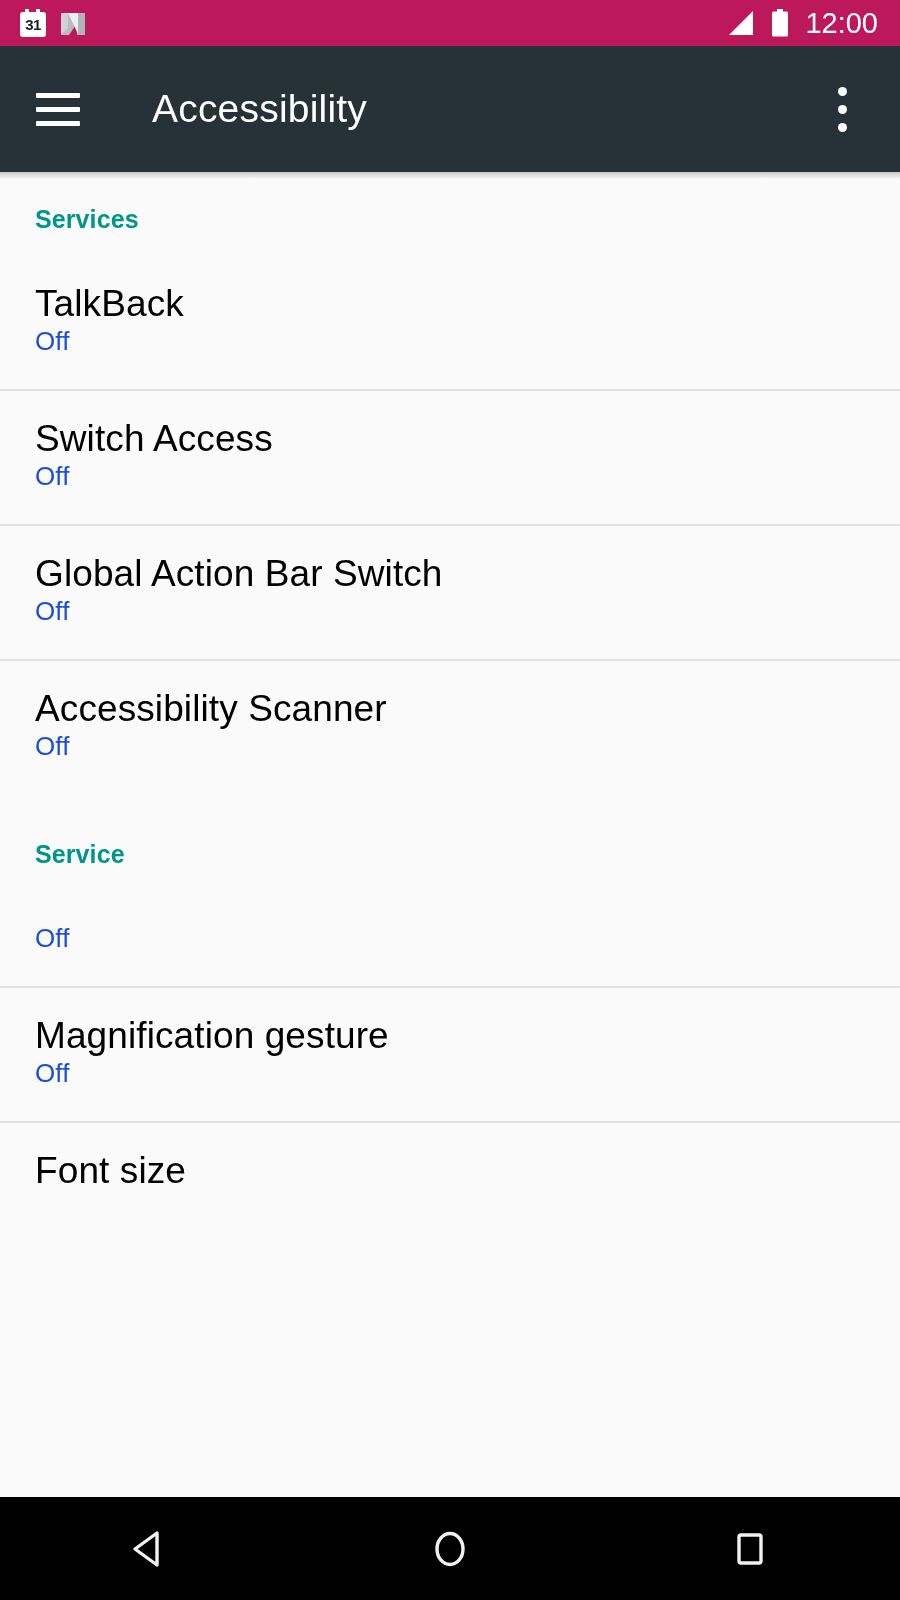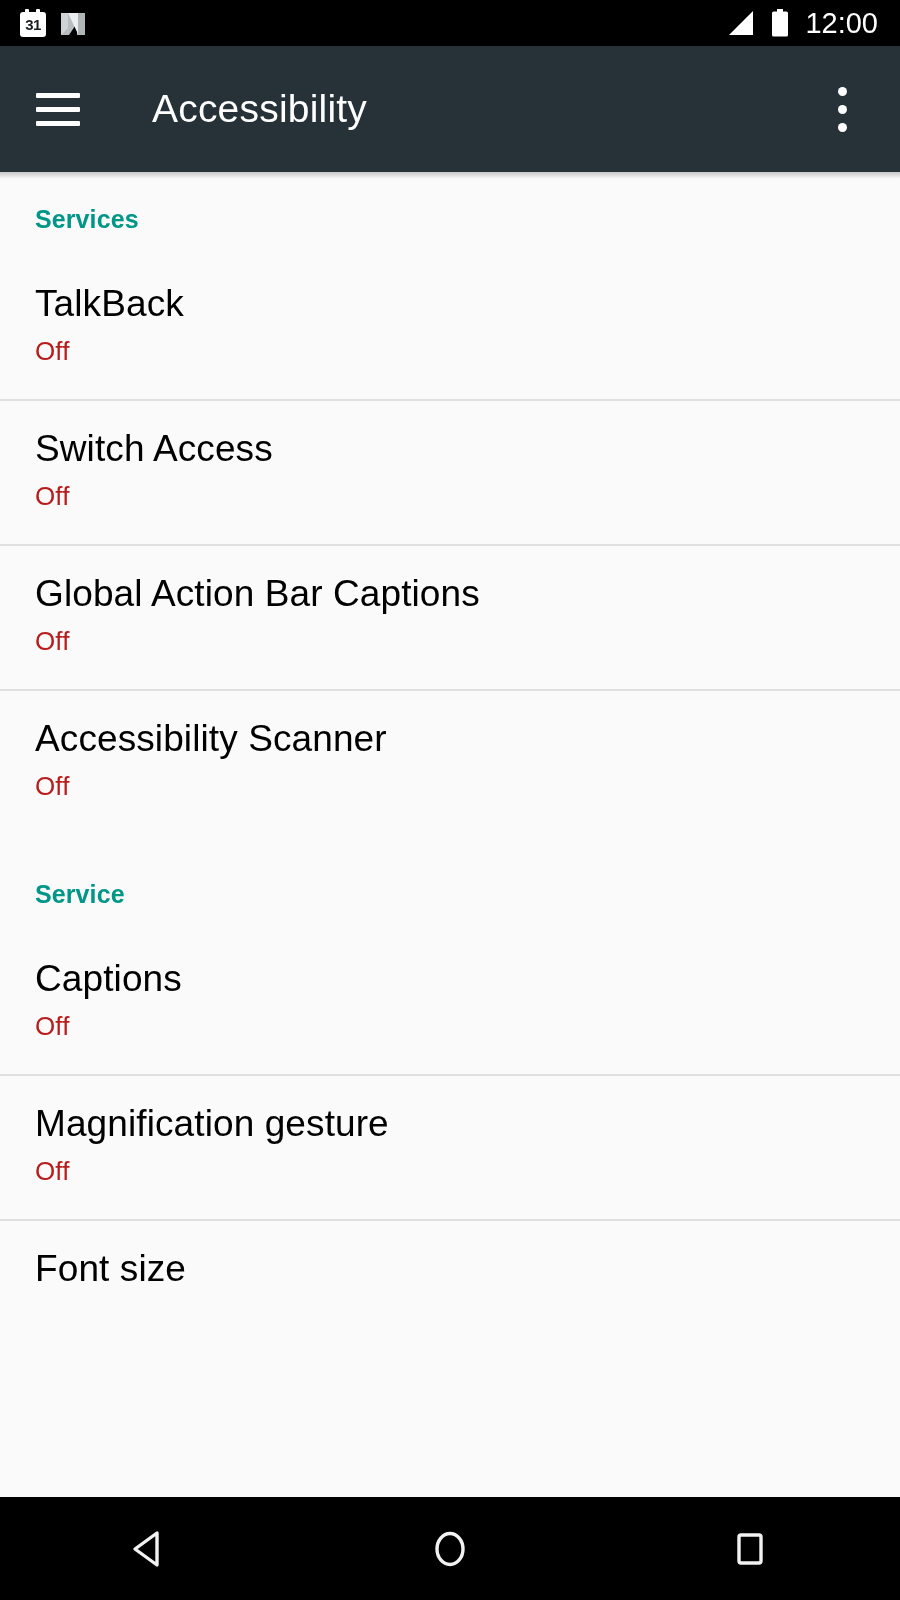--- a/index.html
+++ b/index.html
@@ -23,21 +23,21 @@
     overflow: hidden;
     background: #fafafa;
   }
 
   
   #status-bar {
     position: absolute;
     left: 0; top: 0;
     width: 900px;
     height: 46px;
-    background: #000000;
+    background: #be185d;
     display: flex;
     align-items: center;
     z-index: 30;
   }
   .sb-left {
     display: flex;
     align-items: center;
     margin-left: 20px;
     gap: 14px;
   }
@@ -185,24 +185,24 @@
     padding: 29px 35px 31px 35px;
     cursor: pointer;
   }
   .pref-title {
     color: #000000;
     font-size: 37px;
     line-height: 38px;
     letter-spacing: 0.1px;
   }
   .pref-summary {
-    color: #b91c1c;
+    color: #1d4ed8;
     font-size: 26px;
     line-height: 33px;
-    margin-top: 12px;
+    margin-top: 2px;
     letter-spacing: 0.1px;
   }
   .divider {
     height: 2px;
     background: #e0e0e0;
     width: 900px;
   }
 
   
   #nav-bar {
@@ -281,34 +281,33 @@
     </div>
     <div class="divider"></div>
 
     <div class="pref-item">
       <div class="pref-title">Switch Access</div>
       <div class="pref-summary">Off</div>
     </div>
     <div class="divider"></div>
 
     <div class="pref-item">
-      <div class="pref-title">Global Action Bar Captions</div>
+      <div class="pref-title">Global Action Bar Switch</div>
       <div class="pref-summary">Off</div>
     </div>
     <div class="divider"></div>
 
     <div class="pref-item">
       <div class="pref-title">Accessibility Scanner</div>
       <div class="pref-summary">Off</div>
     </div>
 
     <div id="section-system" class="section-header">Service</div>
 
     <div class="pref-item">
-      <div class="pref-title">Captions</div>
       <div class="pref-summary">Off</div>
     </div>
     <div class="divider"></div>
 
     <div class="pref-item">
       <div class="pref-title">Magnification gesture</div>
       <div class="pref-summary">Off</div>
     </div>
     <div class="divider"></div>
 

